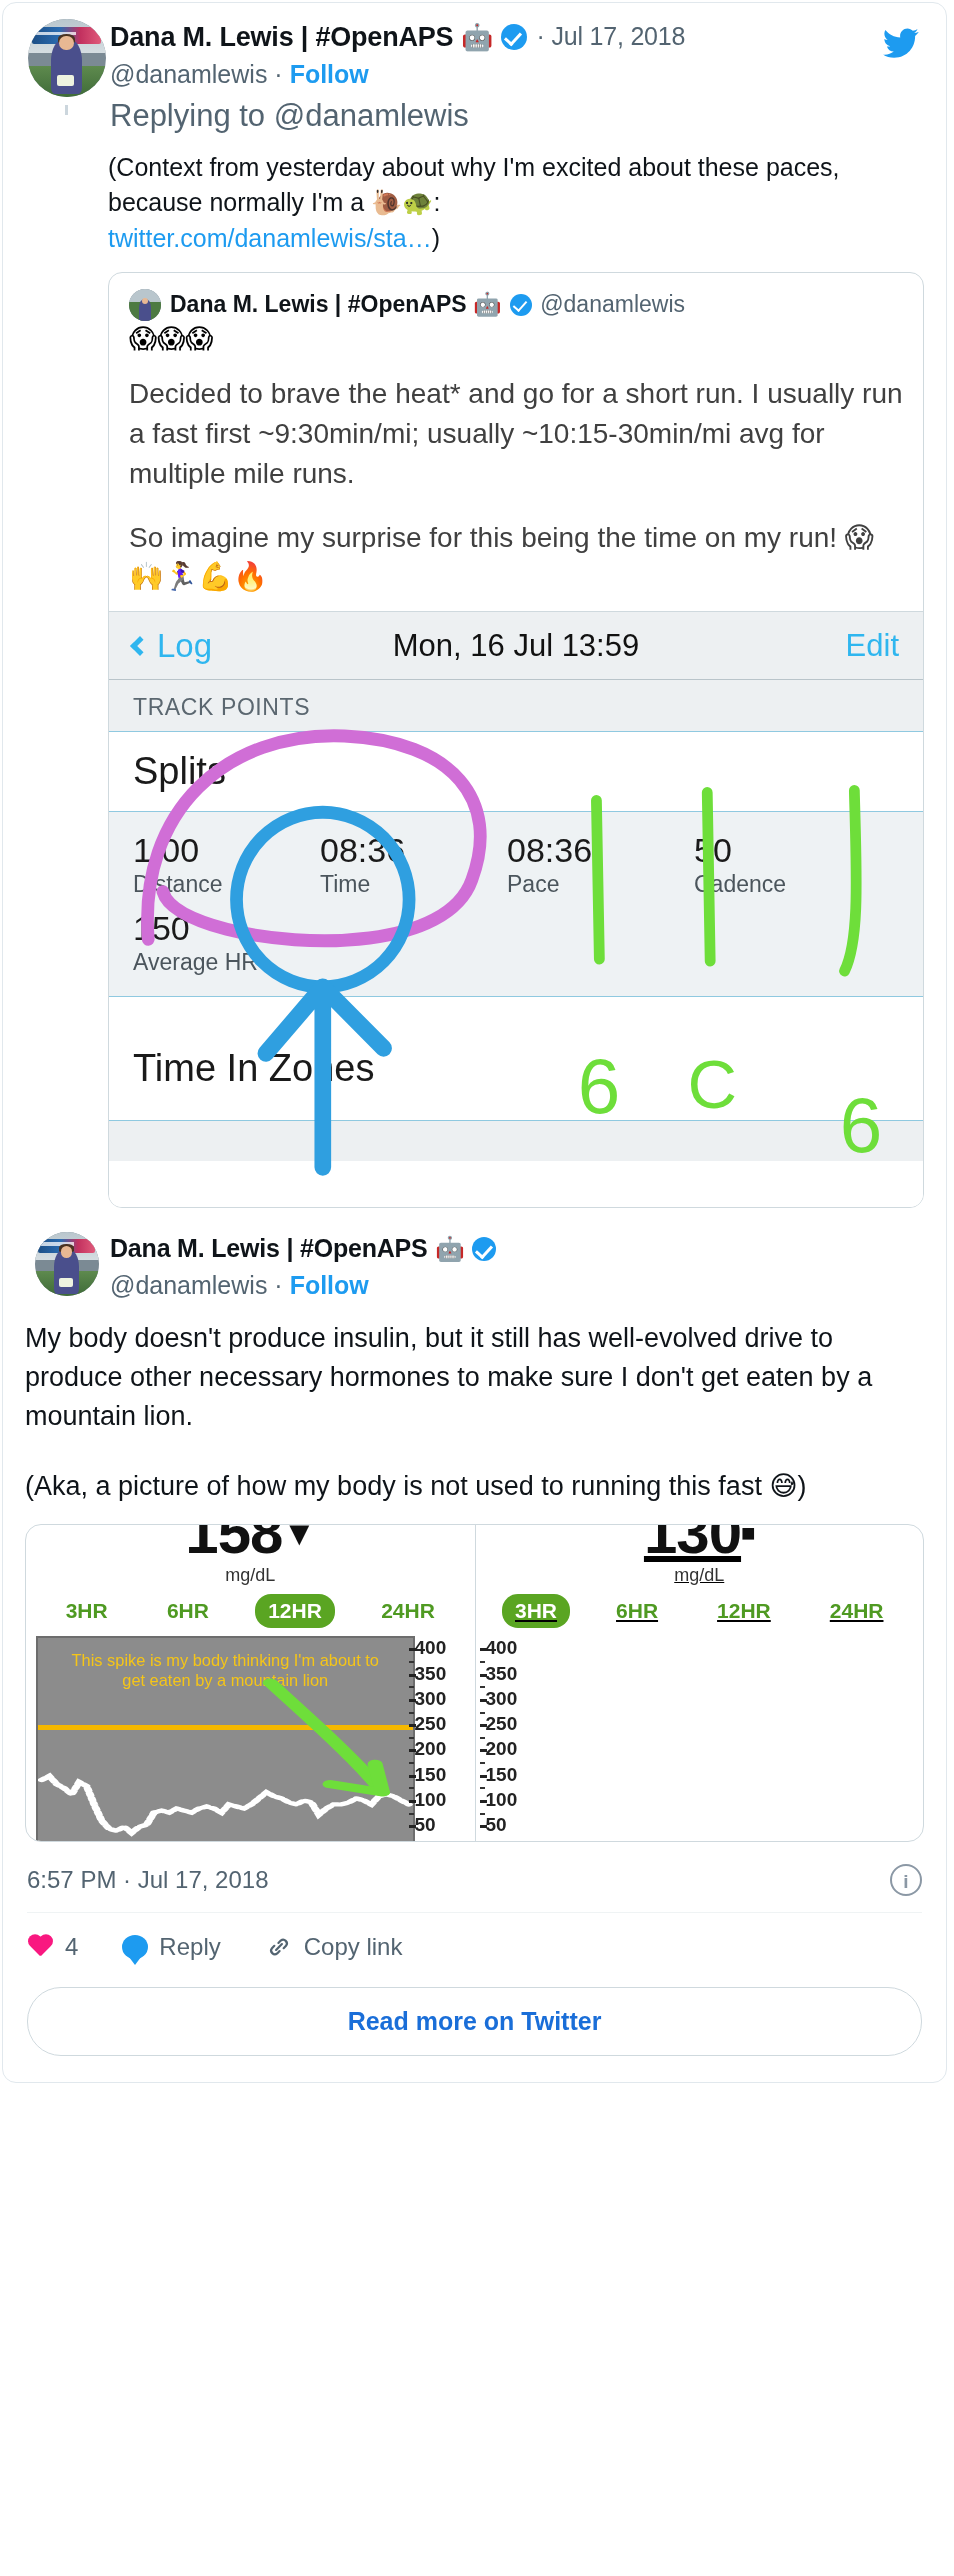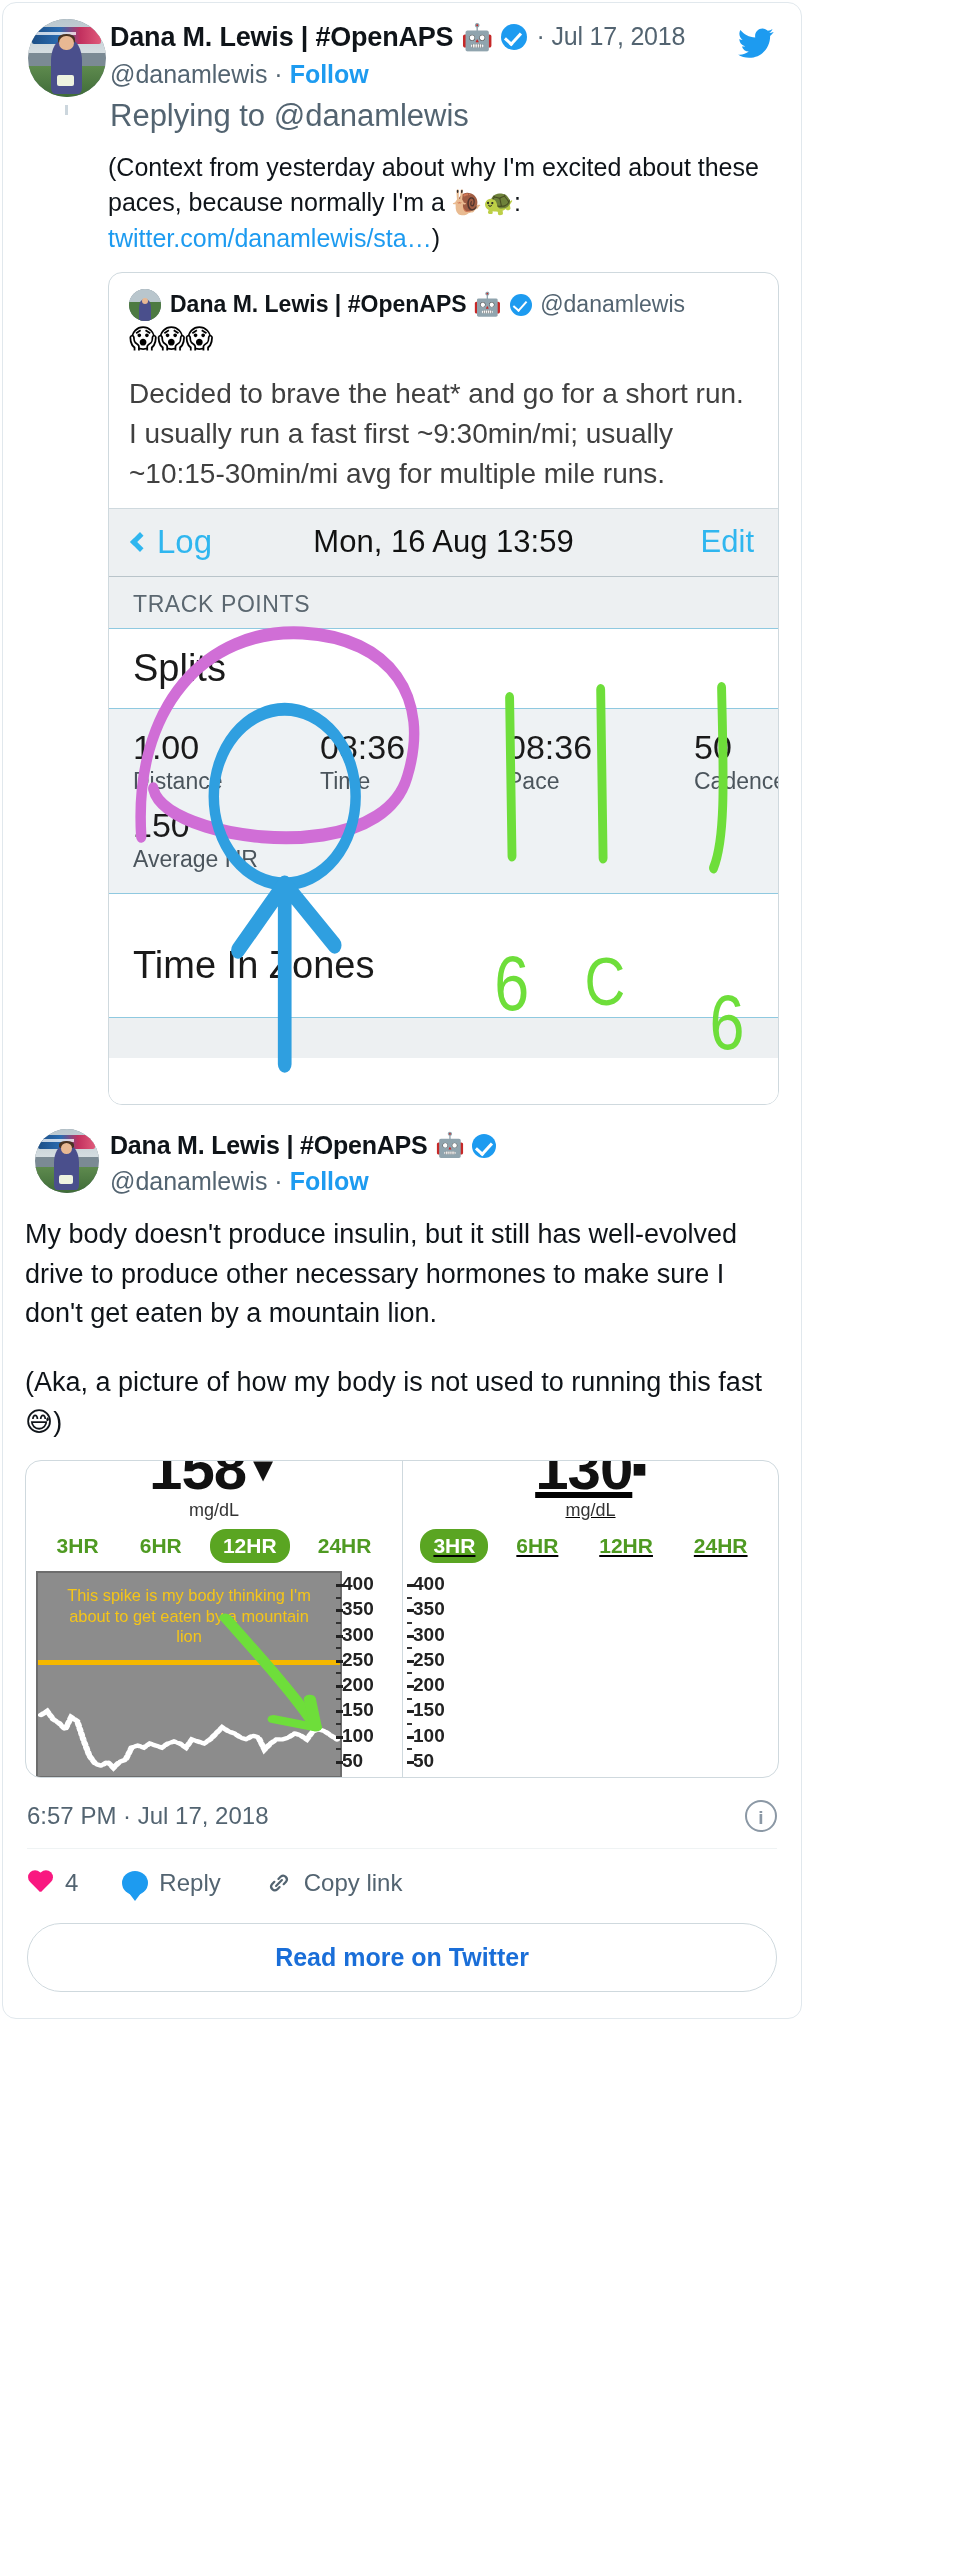--- a/index.html
+++ b/index.html
@@ -5,21 +5,21 @@
   * { box-sizing: border-box; margin: 0; padding: 0; }
   html, body {
     width: 954px;
     background: #ffffff;
     font-family: "Liberation Sans", sans-serif;
     -webkit-font-smoothing: antialiased;
   }
   body { padding: 0; }
 
   .embed-card {
-    width: 800px;
+    width: 945px;
     margin: 2px;
     border: 1px solid #e1e8ed;
     border-radius: 14px;
     background: #fff;
     overflow: hidden;
     position: relative;
   }
 
   
   .tweet { padding: 0 22px 0 22px; position: relative; }
@@ -418,30 +418,31 @@
             </span>
             <span class="q-name">Dana M. Lewis | #OpenAPS</span>
             <span class="emoji" style="margin-left:7px;font-size:23px;">🤖</span>
             <span class="q-verified"></span>
             <span class="q-handle">@danamlewis</span>
           </div>
           <div class="q-emojirow">😱😱😱</div>
 
           <div class="q-text">
             <p>Decided to brave the heat* and go for a short run. I usually run a fast first ~9:30min/mi; usually ~10:15-30min/mi avg for multiple mile runs.</p>
+            <p><span>So imagine my surprise for this being the time on my run! </span><span class="emoji">😱🙌🏃‍♀️💪🔥</span></p>
           </div>
         </div>
 
         <div class="app-shot">
           <div class="app-nav">
             <span class="back">
               <i class="chev"></i>
                 <span>Log</span>
             </span>
-            <span class="title">Mon, 16 Aug 13:59</span>
+            <span class="title">Mon, 16 Jul 13:59</span>
             <span class="edit">Edit</span>
           </div>
 
           <div class="app-section">TRACK POINTS</div>
 
           <div class="app-row">
             <div class="splits-title">Splits</div>
           </div>
 
           <div class="app-row alt">

